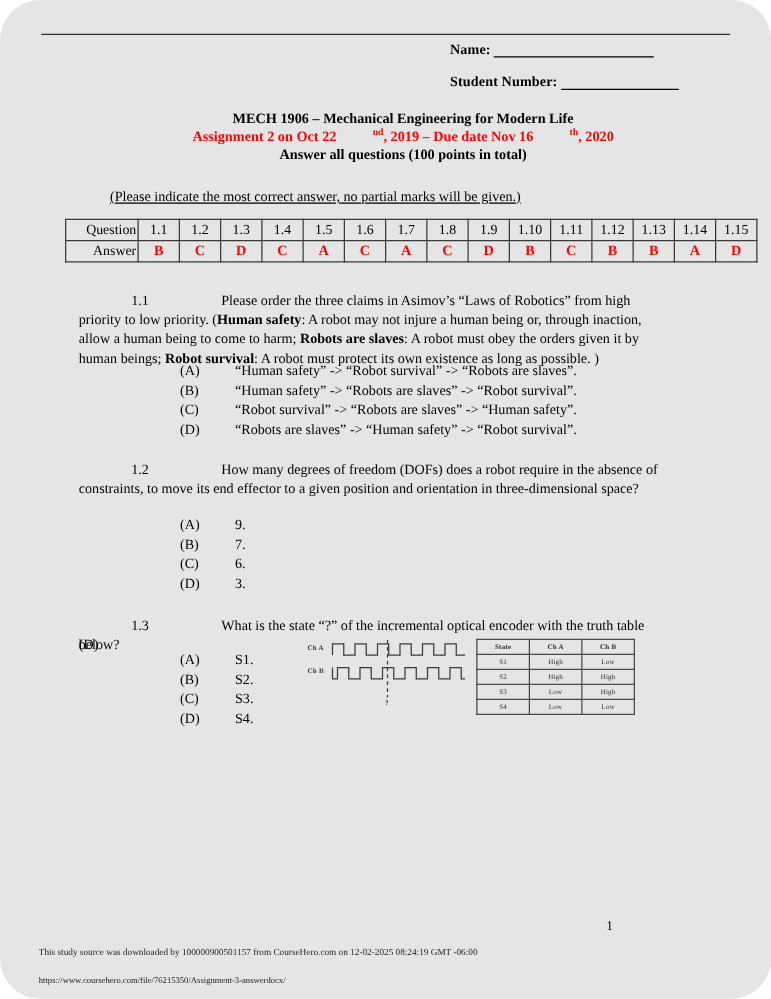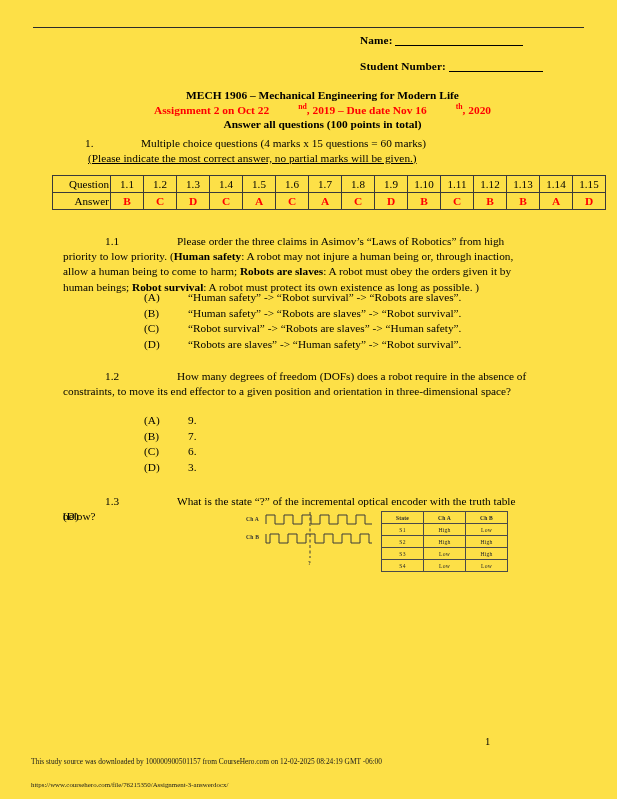--- a/index.html
+++ b/index.html
@@ -11,21 +11,22 @@
     width: 617px;
     height: 799px;
     position: relative;
     font-family: "Liberation Serif", serif;
     color: #000;
     overflow: hidden;
   }
   .page {
     position: absolute;
     inset: 0;
-    background: #fde047;
+    background: #e5e5e5;
+    border-radius: 32px;
   }
   
   .top-rule {
     position: absolute;
     left: 33px;
     top: 27px;
     width: 551px;
     height: 0;
     border-top: 1.6px solid #2b2b2b;
   }
@@ -220,23 +221,20 @@
     <span>Student Number:</span>
     <span class="blank-rule blank-short">&nbsp;</span>
   </div>
 
   <div class="title-block">
     <span class="title-line">MECH 1906 – Mechanical Engineering for Modern Life</span>
     <span class="title-line red"><span>Assignment 2 on Oct 22</span><sup>nd</sup><span>, 2019 – Due date Nov 16</span><sup>th</sup><span>, 2020</span></span>
     <span class="title-line">Answer all questions (100 points in total)</span>
   </div>
 
-  <div class="q1-head">
-    <span class="num">1.</span><span>Multiple choice questions (4 marks x 15 questions = 60 marks)</span>
-  </div>
   <div class="q1-sub">(Please indicate the most correct answer, no partial marks will be given.)</div>
 
   <table class="ans-table">
     <tbody>
       <tr>
         <td class="lbl">Question</td>
         <td class="qnum">1.1</td>
         <td class="qnum">1.2</td>
         <td class="qnum">1.3</td>
         <td class="qnum">1.4</td>
@@ -295,20 +293,26 @@
     <div class="opt-row"><span class="opt-key">(D)</span><span>3.</span></div>
   </div>
 
   <div class="qblock" style="left:63px; top:494px;">
     <div class="qbody"><span class="indent-num">1.3</span><span class="lead-gap"></span><span>What is the state “?” of the incremental optical encoder with the truth table below?</span></div>
   </div>
   <div class="qblock" style="left:63px; top:509px;">
     <span>(D)</span>
   </div>
 
+  <div class="opts" style="left:104px; top:521px;">
+    <div class="opt-row"><span class="opt-key">(A)</span><span>S1.</span></div>
+    <div class="opt-row"><span class="opt-key">(B)</span><span>S2.</span></div>
+    <div class="opt-row"><span class="opt-key">(C)</span><span>S3.</span></div>
+    <div class="opt-row"><span class="opt-key">(D)</span><span>S4.</span></div>
+  </div>
 
   <div class="wave-fig">
     <div class="wave-label" style="left:0px; top:6px;">Ch A</div>
     <div class="wave-label" style="left:0px; top:24px;">Ch B</div>
     <div class="wave-label" style="left:62px; top:50px;">?</div>
     <svg width="128" height="62" viewBox="0 0 128 62">
 
       <polyline fill="none" stroke="#3a3a3a" stroke-width="1" points="20,14 20,5 29,5 29,14 38,14 38,5 47,5 47,14 56,14 56,5 65,5 65,14 74,14 74,5 83,5 83,14 92,14 92,5 101,5 101,14 110,14 110,5 119,5 119,14 126,14"></polyline>
 
       <polyline fill="none" stroke="#3a3a3a" stroke-width="1" points="20,24 20,33 24,33 24,24 33,24 33,33 42,33 42,24 51,24 51,33 60,33 60,24 69,24 69,33 78,33 78,24 87,24 87,33 96,33 96,24 105,24 105,33 114,33 114,24 123,24 123,33 126,33"></polyline>

